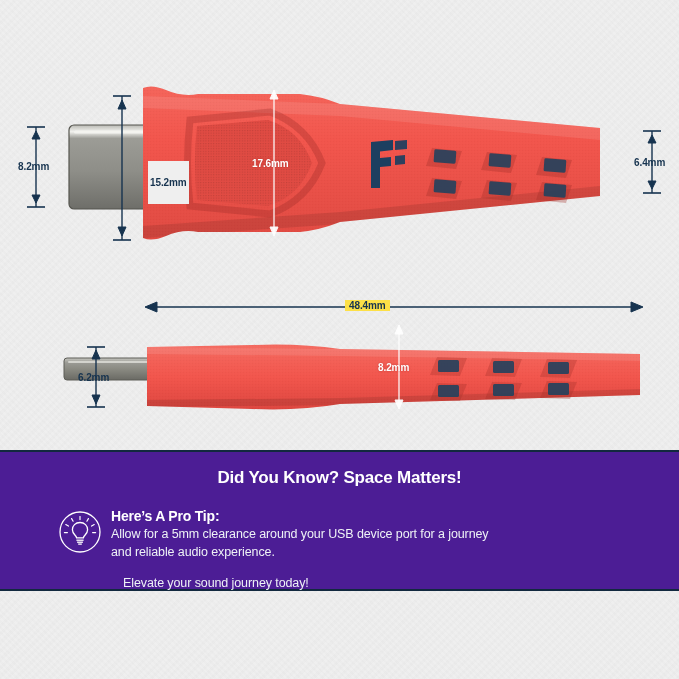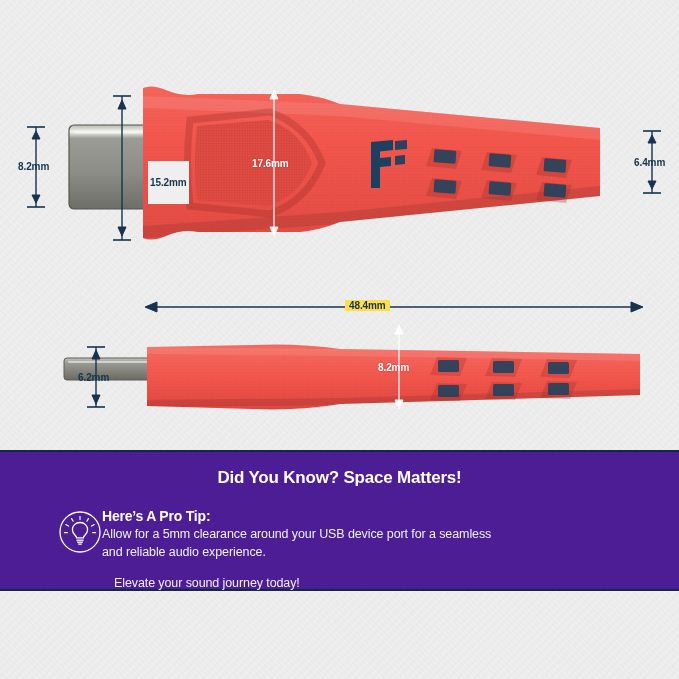--- a/index.html
+++ b/index.html
@@ -47,21 +47,21 @@
     color:#ffffff;
     font-size:17px;
     font-weight:700;
     letter-spacing:-.2px;
     padding-top:16px;
   }
   .promo-body {
     display:flex;
     align-items:flex-start;
     padding:20px 36px 0 58px;
-    gap:0;
+    gap:9px;
   }
   .bulb-wrap { flex:0 0 auto; padding-top:2px; }
   .promo-text { flex:1 1 auto; }
   .tip-head {
     color:#ffffff; font-size:14px; font-weight:700; letter-spacing:-.2px;
     margin-bottom:2px;
   }
   .tip-line {
     color:#eef2f6; font-size:12.5px; line-height:1.42; letter-spacing:-.1px;
   }
@@ -298,20 +298,20 @@
             <line x1="7.8" y1="14.6" x2="10.4" y2="16.1"></line>
             <line x1="36.2" y1="14.6" x2="33.6" y2="16.1"></line>
             <line x1="6.4" y1="22.6" x2="9.4" y2="22.6"></line>
             <line x1="37.6" y1="22.6" x2="34.6" y2="22.6"></line>
           </g>
         </svg>
       </div>
 
       <div class="promo-text">
         <div class="tip-head">Here’s A Pro Tip:</div>
-        <div class="tip-line">Allow for a 5mm clearance around your USB device port for a seamless</div>
+        <div class="tip-line">Allow for a 5mm clearance around your USB device port for a journey</div>
         <div class="tip-line">and reliable audio experience.</div>
         <div class="tip-cta">Elevate your sound journey today!</div>
       </div>
     </div>
   </div>
 
 </div>
 
 </body></html>

